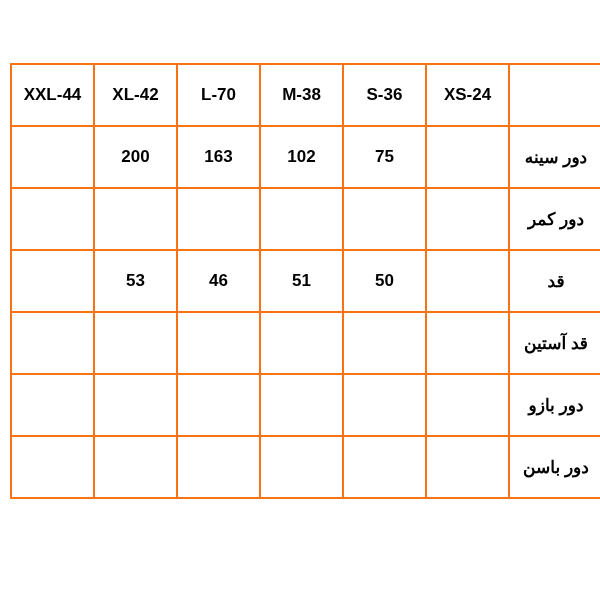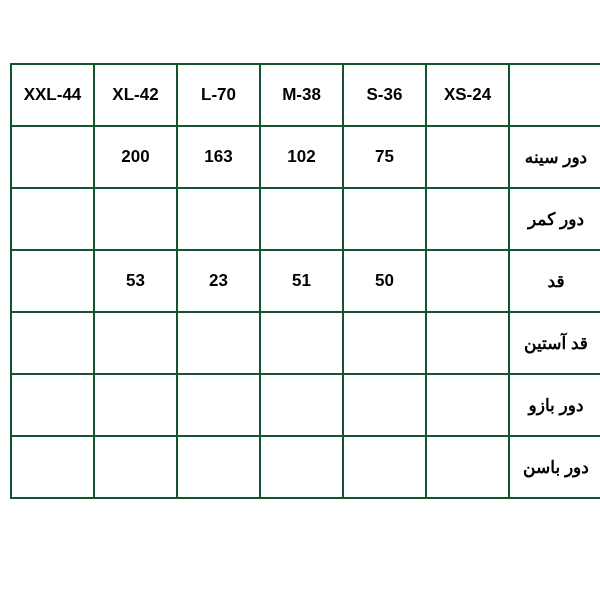--- a/index.html
+++ b/index.html
@@ -26,21 +26,21 @@
     top: 63px;
     width: 580px;
   }
   table.size-table {
     border-collapse: collapse;
     table-layout: fixed;
     width: 580px;
     direction: rtl;
   }
   table.size-table td {
-    border: 2px solid #14532d;
+    border: 2px solid #f97316;
     height: 60px;
     text-align: center;
     vertical-align: middle;
     font-size: 17px;
     font-weight: bold;
     padding: 0;
   }
   td.label-cell {
     width: 92px;
     font-size: 16px;
@@ -89,21 +89,21 @@
           <td class="value-cell"></td>
           <td class="value-cell"></td>
           <td class="value-cell"></td>
         </tr>
 
         <tr>
           <td class="label-cell">قد</td>
           <td class="value-cell"></td>
           <td class="value-cell">50</td>
           <td class="value-cell">51</td>
-          <td class="value-cell">23</td>
+          <td class="value-cell">46</td>
           <td class="value-cell">53</td>
           <td class="value-cell"></td>
         </tr>
 
         <tr>
           <td class="label-cell">قد آستین</td>
           <td class="value-cell"></td>
           <td class="value-cell"></td>
           <td class="value-cell"></td>
           <td class="value-cell"></td>

